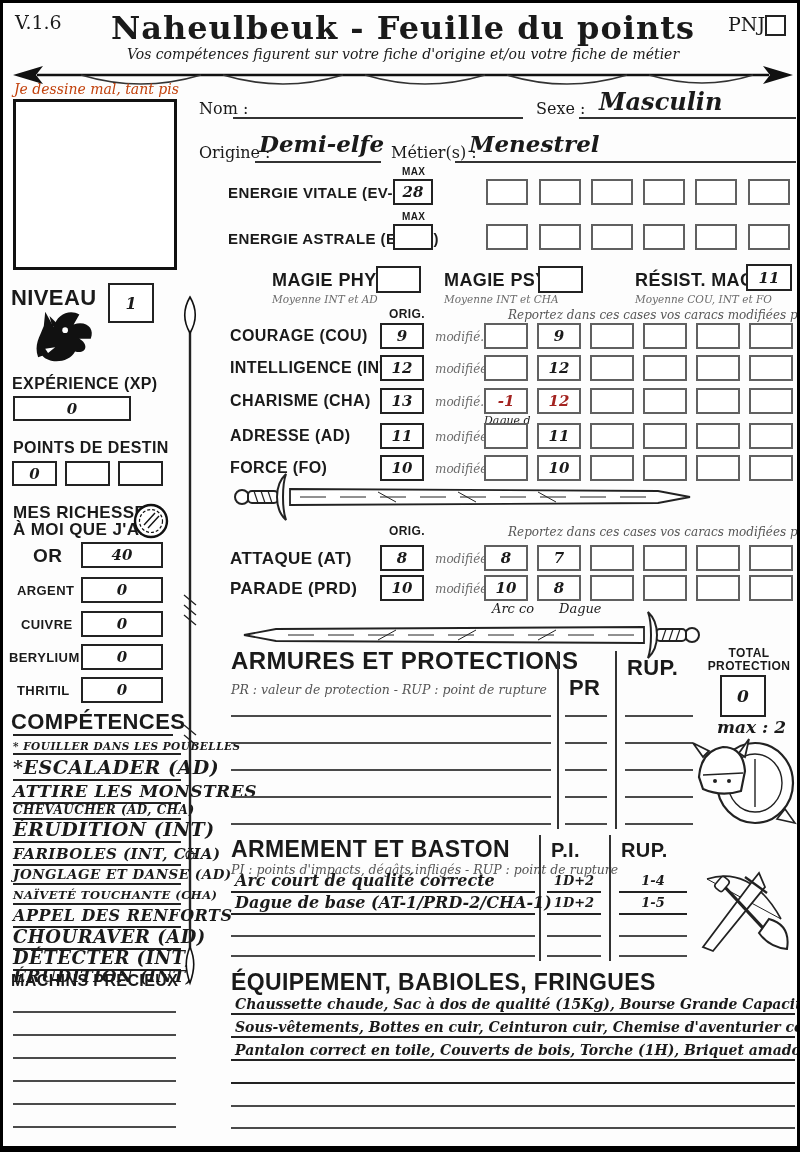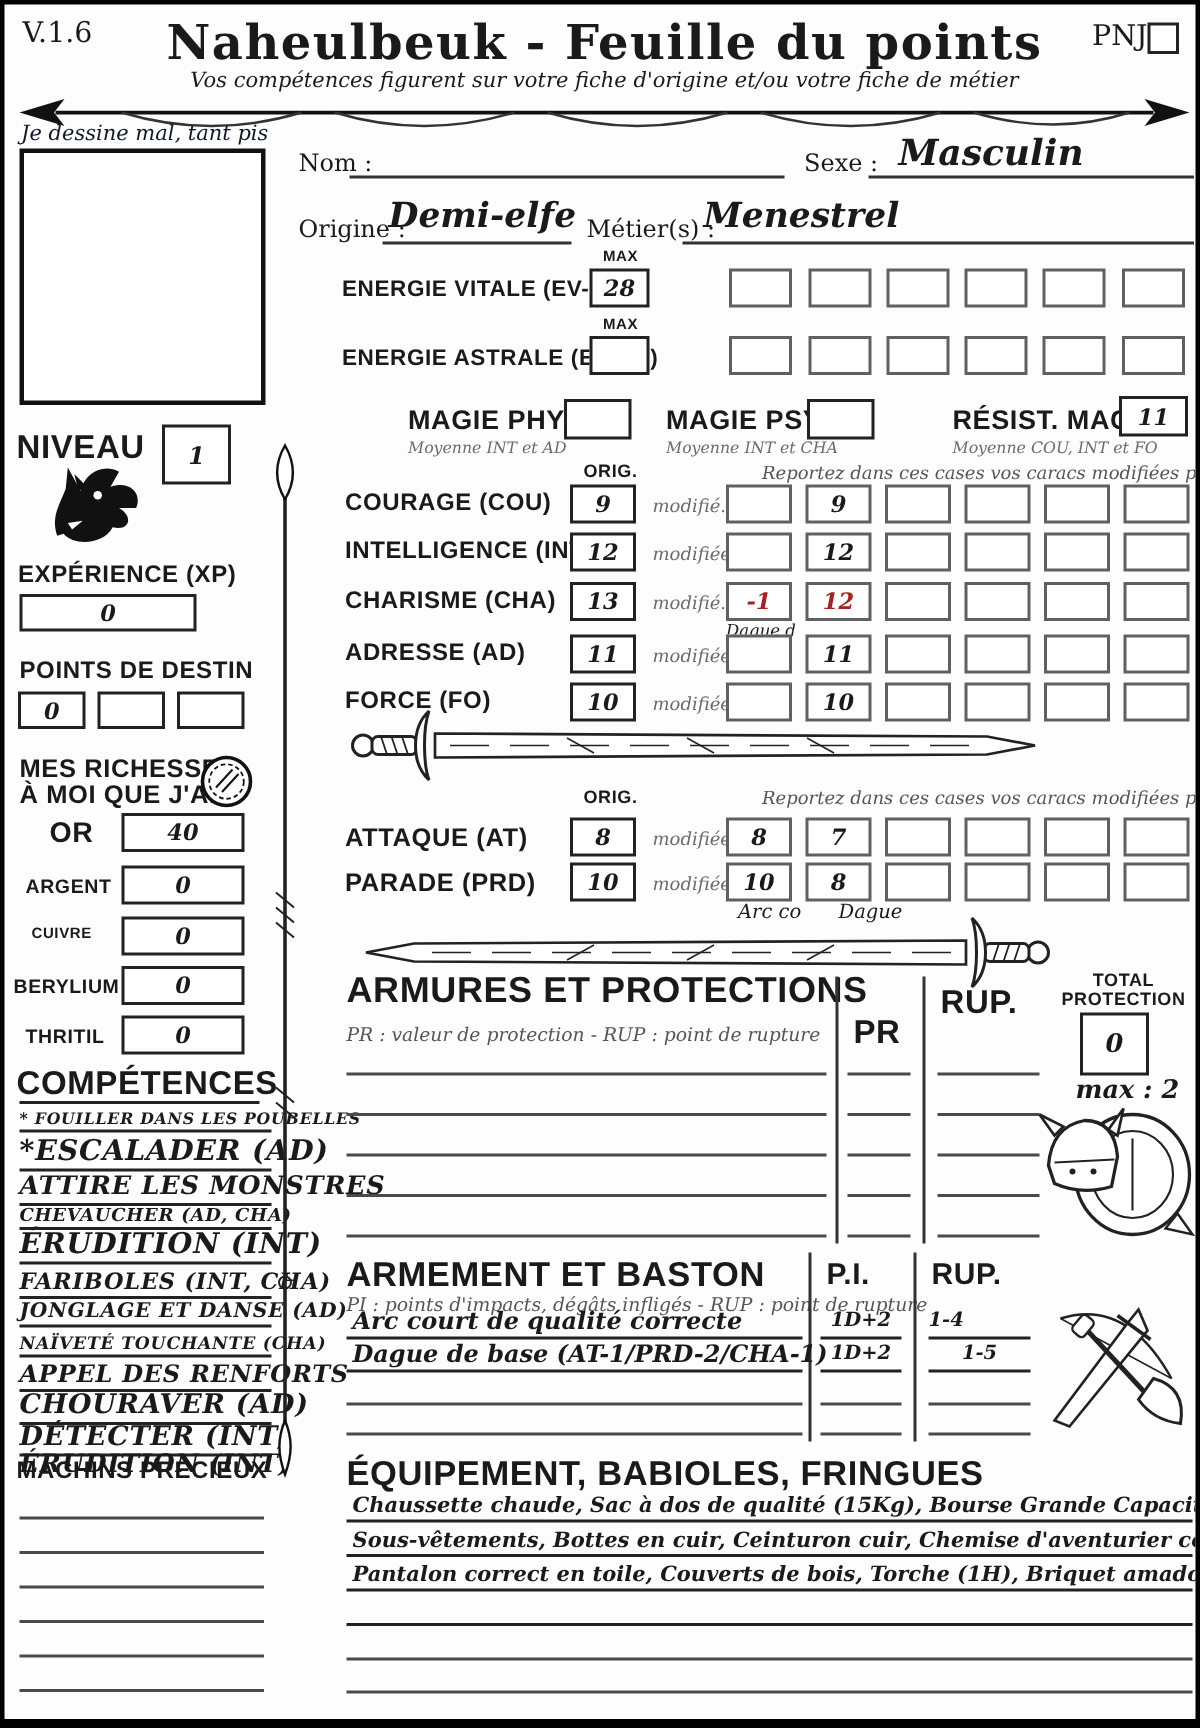--- a/index.html
+++ b/index.html
@@ -49,21 +49,21 @@
     <line x1="26" y1="15" x2="758" y2="15" stroke="#111" stroke-width="2.5"></line>
     <polygon points="2,15 32,6 25,15 32,24" fill="#111"></polygon>
     <polygon points="782,15 752,6 759,15 752,24" fill="#111"></polygon>
     <path d="M70,15 Q130,33 190,15" fill="none" stroke="#333" stroke-width="1.6"></path>
     <path d="M212,15 Q272,33 332,15" fill="none" stroke="#333" stroke-width="1.6"></path>
     <path d="M354,15 Q414,33 474,15" fill="none" stroke="#333" stroke-width="1.6"></path>
     <path d="M496,15 Q556,33 616,15" fill="none" stroke="#333" stroke-width="1.6"></path>
     <path d="M638,15 Q692,31 742,15" fill="none" stroke="#333" stroke-width="1.6"></path>
   </svg>
 
-  <div class="note" style="left:11px;top:78px;font-size:14px;color:#0f172a;">Je dessine mal, tant pis</div>
+  <div class="note" style="left:11px;top:78px;font-size:14px;color:#c2410c;">Je dessine mal, tant pis</div>
   <div class="abs" style="left:10px;top:96px;width:158px;height:165px;border:3px solid #111;background:#fff;"></div>
 
   <div class="lbl" style="left:8px;top:282px;font-size:22px;">NIVEAU</div>
   <div class="box dark" style="left:105px;top:280px;width:46px;height:40px;font-size:16px;">1</div>
 
   <svg style="left:28px;top:302px;" width="64" height="66" viewBox="0 0 90 90">
     <path fill="#111" d="M10,72 C4,54 12,44 18,28 L20,8 L32,30 C36,12 54,4 68,12 L60,26 C78,20 90,32 84,46 L68,46 C82,54 78,68 62,64 C54,80 26,82 16,70 Z"></path>
     <circle cx="48" cy="34" r="4" fill="#fff"></circle>
     <path fill="#111" d="M30,30 L26,14 L38,26 Z"></path>
     <path fill="#fff" d="M20,60 L34,58 L24,66 Z"></path>
@@ -83,21 +83,21 @@
     <circle cx="18" cy="18" r="16" fill="#fff" stroke="#111" stroke-width="2.4"></circle>
     <circle cx="18" cy="18" r="11.5" fill="none" stroke="#111" stroke-width="1.2" stroke-dasharray="3 2"></circle>
     <line x1="11" y1="22" x2="22" y2="10" stroke="#111" stroke-width="1.4"></line>
     <line x1="15" y1="25" x2="26" y2="13" stroke="#111" stroke-width="1.4"></line>
   </svg>
 
   <div class="lbl" style="left:30px;top:542px;font-size:19px;">OR</div>
   <div class="box dark" style="left:78px;top:539px;width:82px;height:26px;">40</div>
   <div class="lbl" style="left:14px;top:580px;font-size:13px;">ARGENT</div>
   <div class="box dark" style="left:78px;top:574px;width:82px;height:26px;">0</div>
-  <div class="lbl" style="left:18px;top:614px;font-size:10px;">CUIVRE</div>
+  <div class="lbl" style="left:18px;top:614px;font-size:13px;">CUIVRE</div>
   <div class="box dark" style="left:78px;top:608px;width:82px;height:26px;">0</div>
   <div class="lbl" style="left:6px;top:647px;font-size:13px;">BERYLIUM</div>
   <div class="box dark" style="left:78px;top:641px;width:82px;height:26px;">0</div>
   <div class="lbl" style="left:14px;top:680px;font-size:13px;">THRITIL</div>
   <div class="box dark" style="left:78px;top:674px;width:82px;height:26px;">0</div>
 
   <div class="lbl" style="left:8px;top:706px;font-size:22px;">COMPÉTENCES</div>
   <div class="abs" style="left:10px;top:731px;width:160px;border-bottom:2px solid #222;"></div>
 
   <div class="comp-item cs" style="top:737px;">* FOUILLER DANS LES POUBELLES</div>
@@ -317,21 +317,21 @@
 
   <div class="lbl" style="left:228px;top:833px;font-size:23px;">ARMEMENT ET BASTON</div>
   <div class="note" style="left:228px;top:859px;font-size:12.5px;color:#555;">PI : points d'impacts, dégâts infligés - RUP : point de rupture</div>
   <div class="lbl" style="left:548px;top:836px;font-size:20px;">P.I.</div>
   <div class="lbl" style="left:618px;top:836px;font-size:20px;">RUP.</div>
   <div class="vline" style="left:536px;top:832px;height:126px;"></div>
   <div class="vline" style="left:606px;top:832px;height:126px;"></div>
 
   <div class="hand" style="left:232px;top:868px;font-size:16px;">Arc court de qualité correcte</div>
   <div class="hand" style="left:544px;top:870px;width:54px;text-align:center;font-size:13px;">1D+2</div>
-  <div class="hand" style="left:616px;top:870px;width:68px;text-align:left;font-size:13px;">1-4</div>
+  <div class="hand" style="left:616px;top:870px;width:68px;text-align:center;font-size:13px;">1-4</div>
   <div class="line" style="left:228px;top:888px;width:304px;border-bottom-color:#222;"></div>
   <div class="line" style="left:544px;top:888px;width:54px;border-bottom-color:#222;"></div>
   <div class="line" style="left:616px;top:888px;width:68px;border-bottom-color:#222;"></div>
 
   <div class="hand" style="left:232px;top:890px;font-size:16px;">Dague de base (AT-1/PRD-2/CHA-1)</div>
   <div class="hand" style="left:544px;top:892px;width:54px;text-align:center;font-size:13px;">1D+2</div>
   <div class="hand" style="left:616px;top:892px;width:68px;text-align:center;font-size:13px;">1-5</div>
   <div class="line" style="left:228px;top:910px;width:304px;border-bottom-color:#222;"></div>
   <div class="line" style="left:544px;top:910px;width:54px;border-bottom-color:#222;"></div>
   <div class="line" style="left:616px;top:910px;width:68px;border-bottom-color:#222;"></div>

